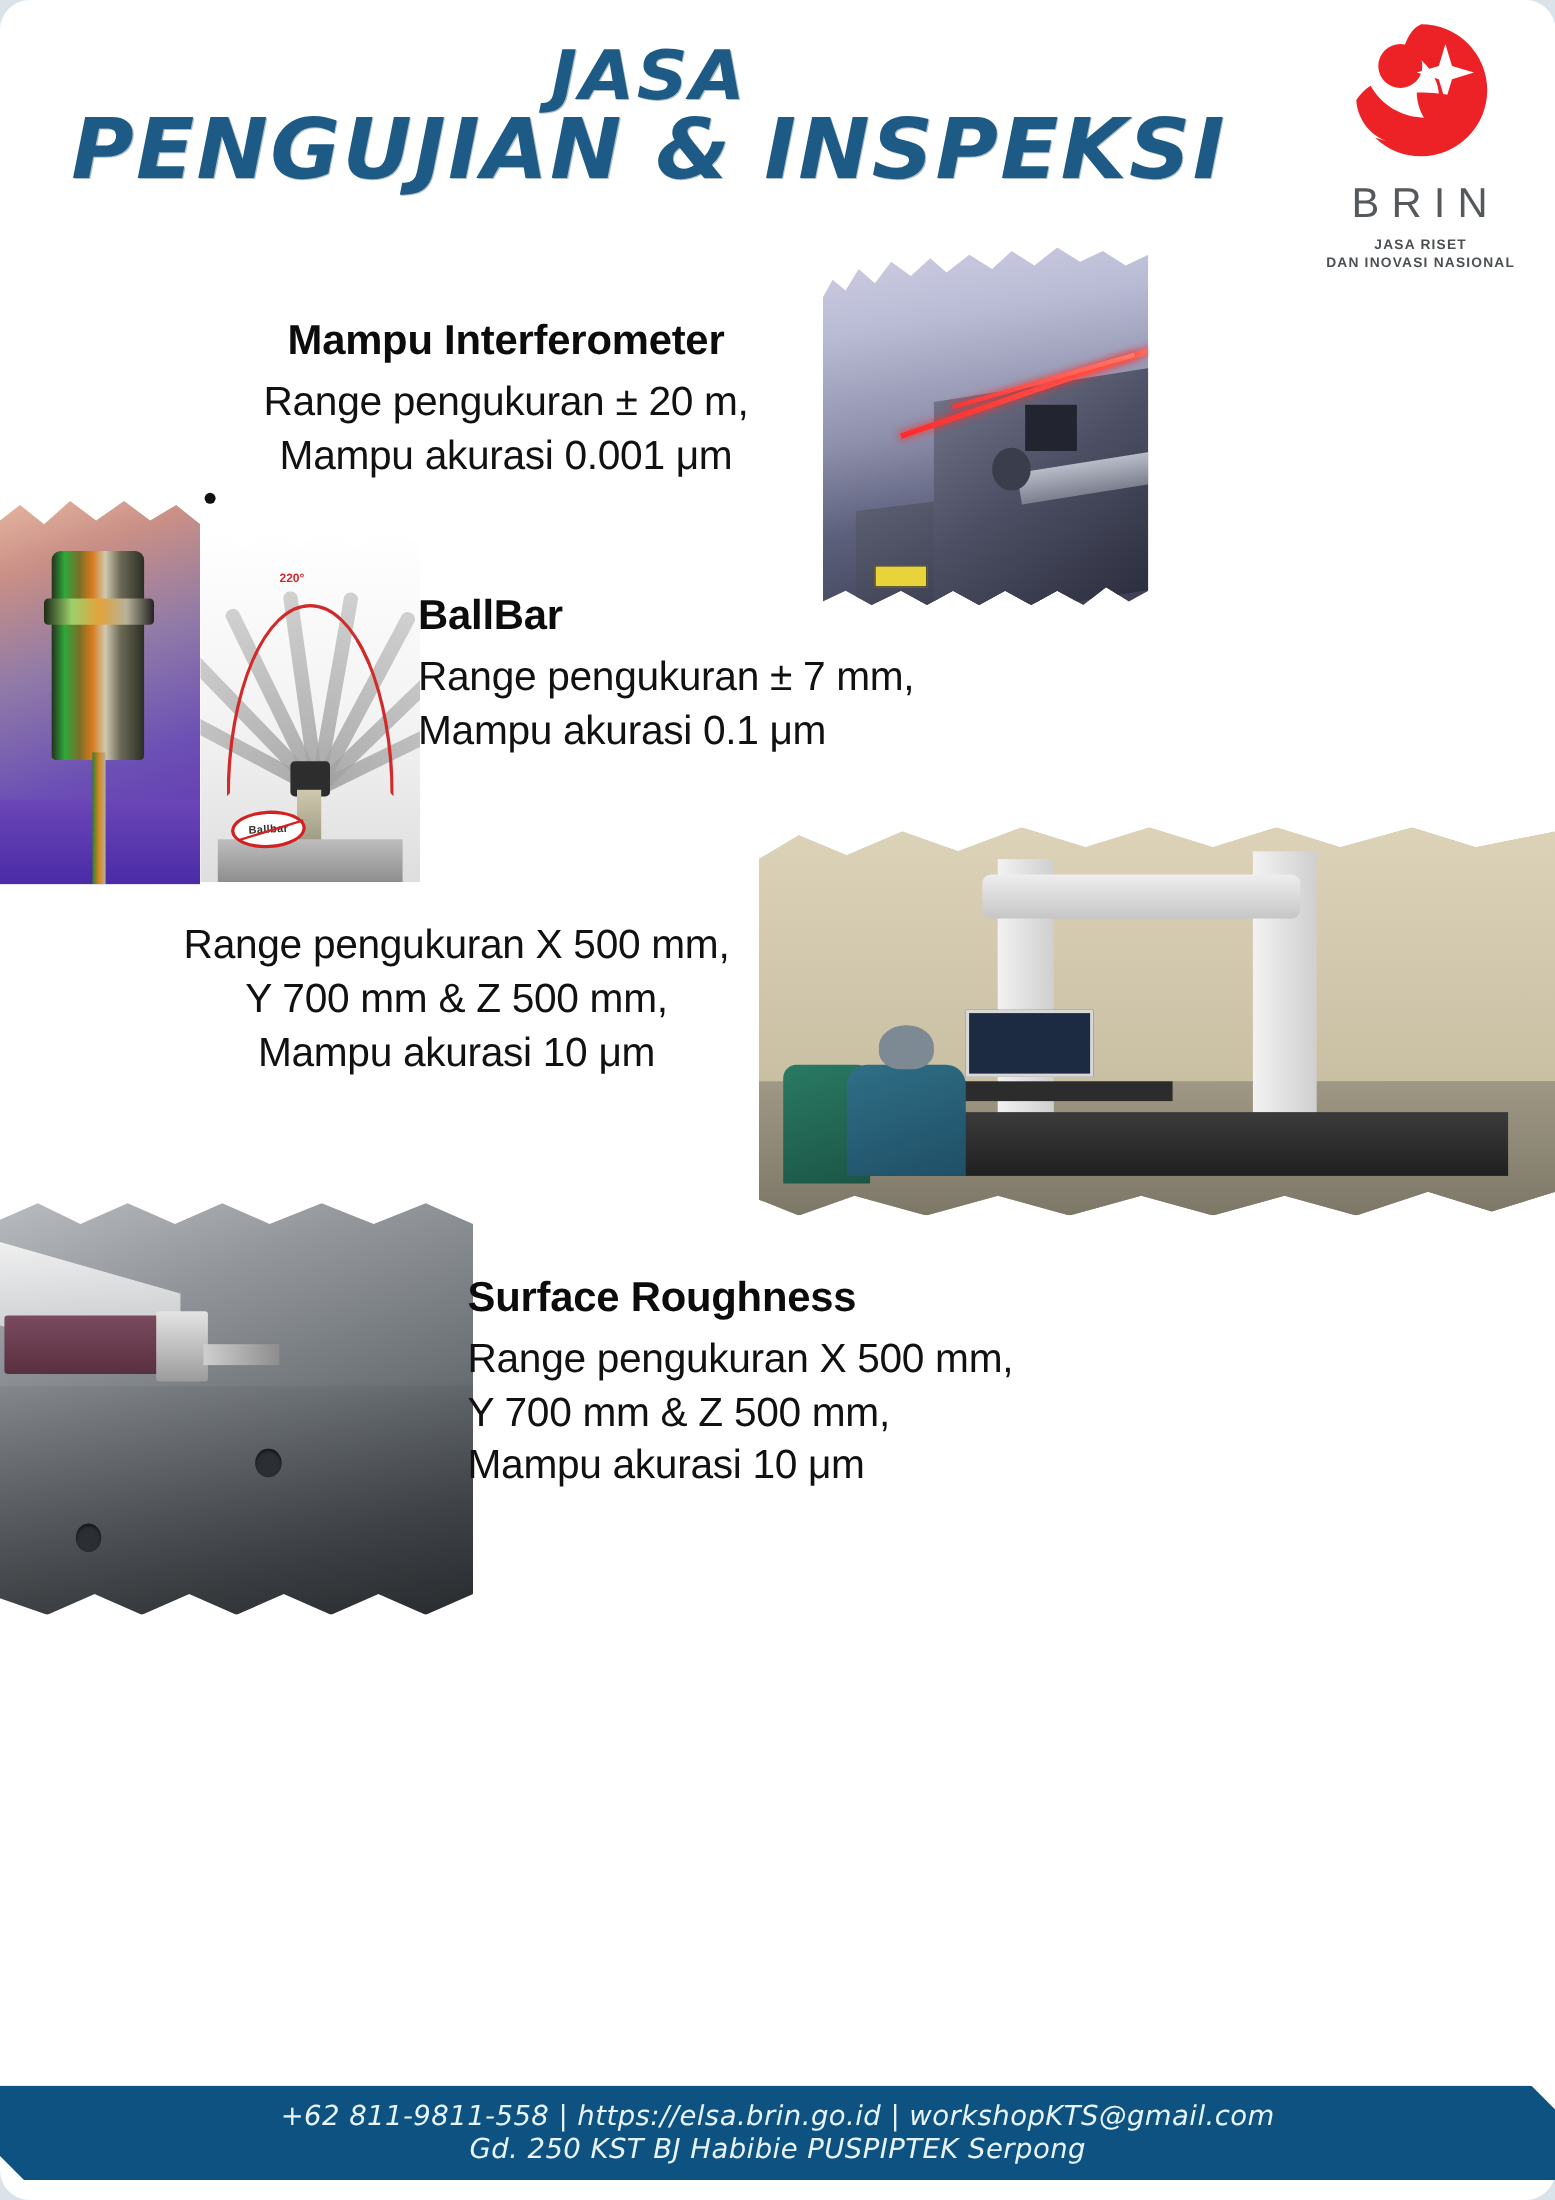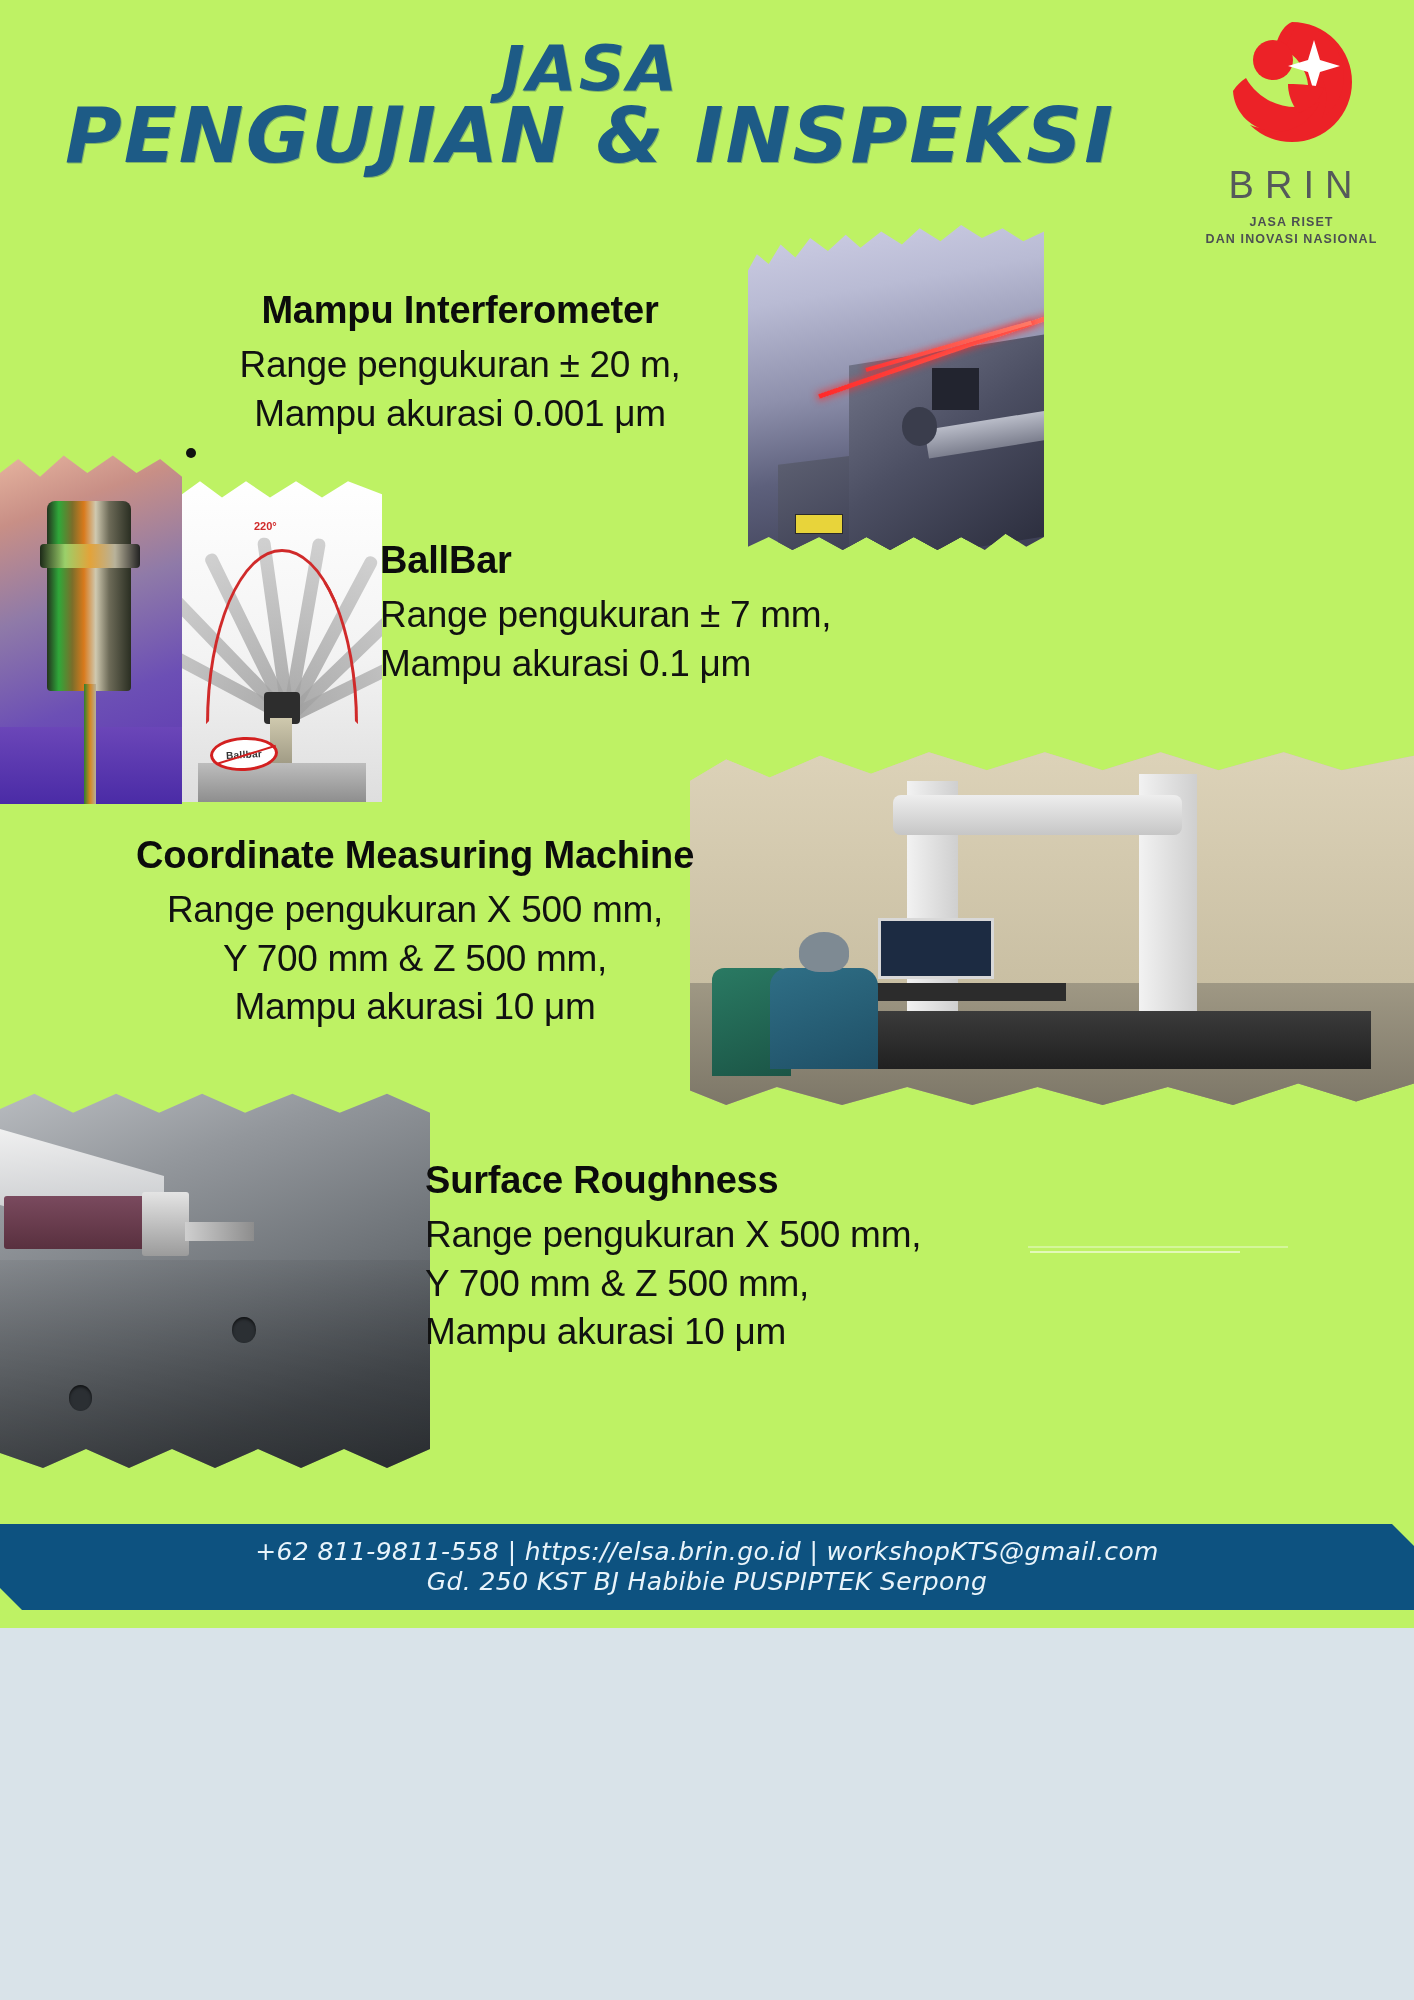--- a/index.html
+++ b/index.html
@@ -5,21 +5,21 @@
   * { margin:0; padding:0; box-sizing:border-box; }
   html,body { width:1414px; height:2000px; }
   body {
     font-family:"Liberation Sans", sans-serif;
     background:#d9e3e9;
     position:relative;
     overflow:hidden;
   }
 
   
-  .poster { position:relative; width:1414px; height:1628px; background:#bef264; }
+  .poster { position:relative; width:1414px; height:2000px; background:#ffffff;border-radius:27px; }
 
   
   .header { position:absolute; left:0; top:0; width:1414px; height:215px; }
 
   .title-wrap{
     position:absolute; left:0; top:40px; width:1180px; text-align:center;
     color:#1d5b86;
     font-family:"DejaVu Sans", sans-serif;
     font-weight:bold; font-style:italic;
     letter-spacing:2px;
@@ -372,21 +372,20 @@
   </div>
   <div class="dot-bullet"></div>
 
   <div class="block b-ball">
     <h2>BallBar</h2>
     <p>Range pengukuran ± 7 mm,</p>
     <p>Mampu akurasi 0.1 μm</p>
   </div>
 
   <div class="block b-cmm">
-    <h2>Coordinate Measuring Machine</h2>
     <p>Range pengukuran X 500 mm,</p>
     <p>Y 700 mm &amp; Z 500 mm,</p>
     <p>Mampu akurasi 10 μm</p>
   </div>
 
   <div class="block b-surf">
     <h2>Surface Roughness</h2>
     <p>Range pengukuran X 500 mm,</p>
     <p>Y 700 mm &amp; Z 500 mm,</p>
     <p>Mampu akurasi 10 μm</p>

